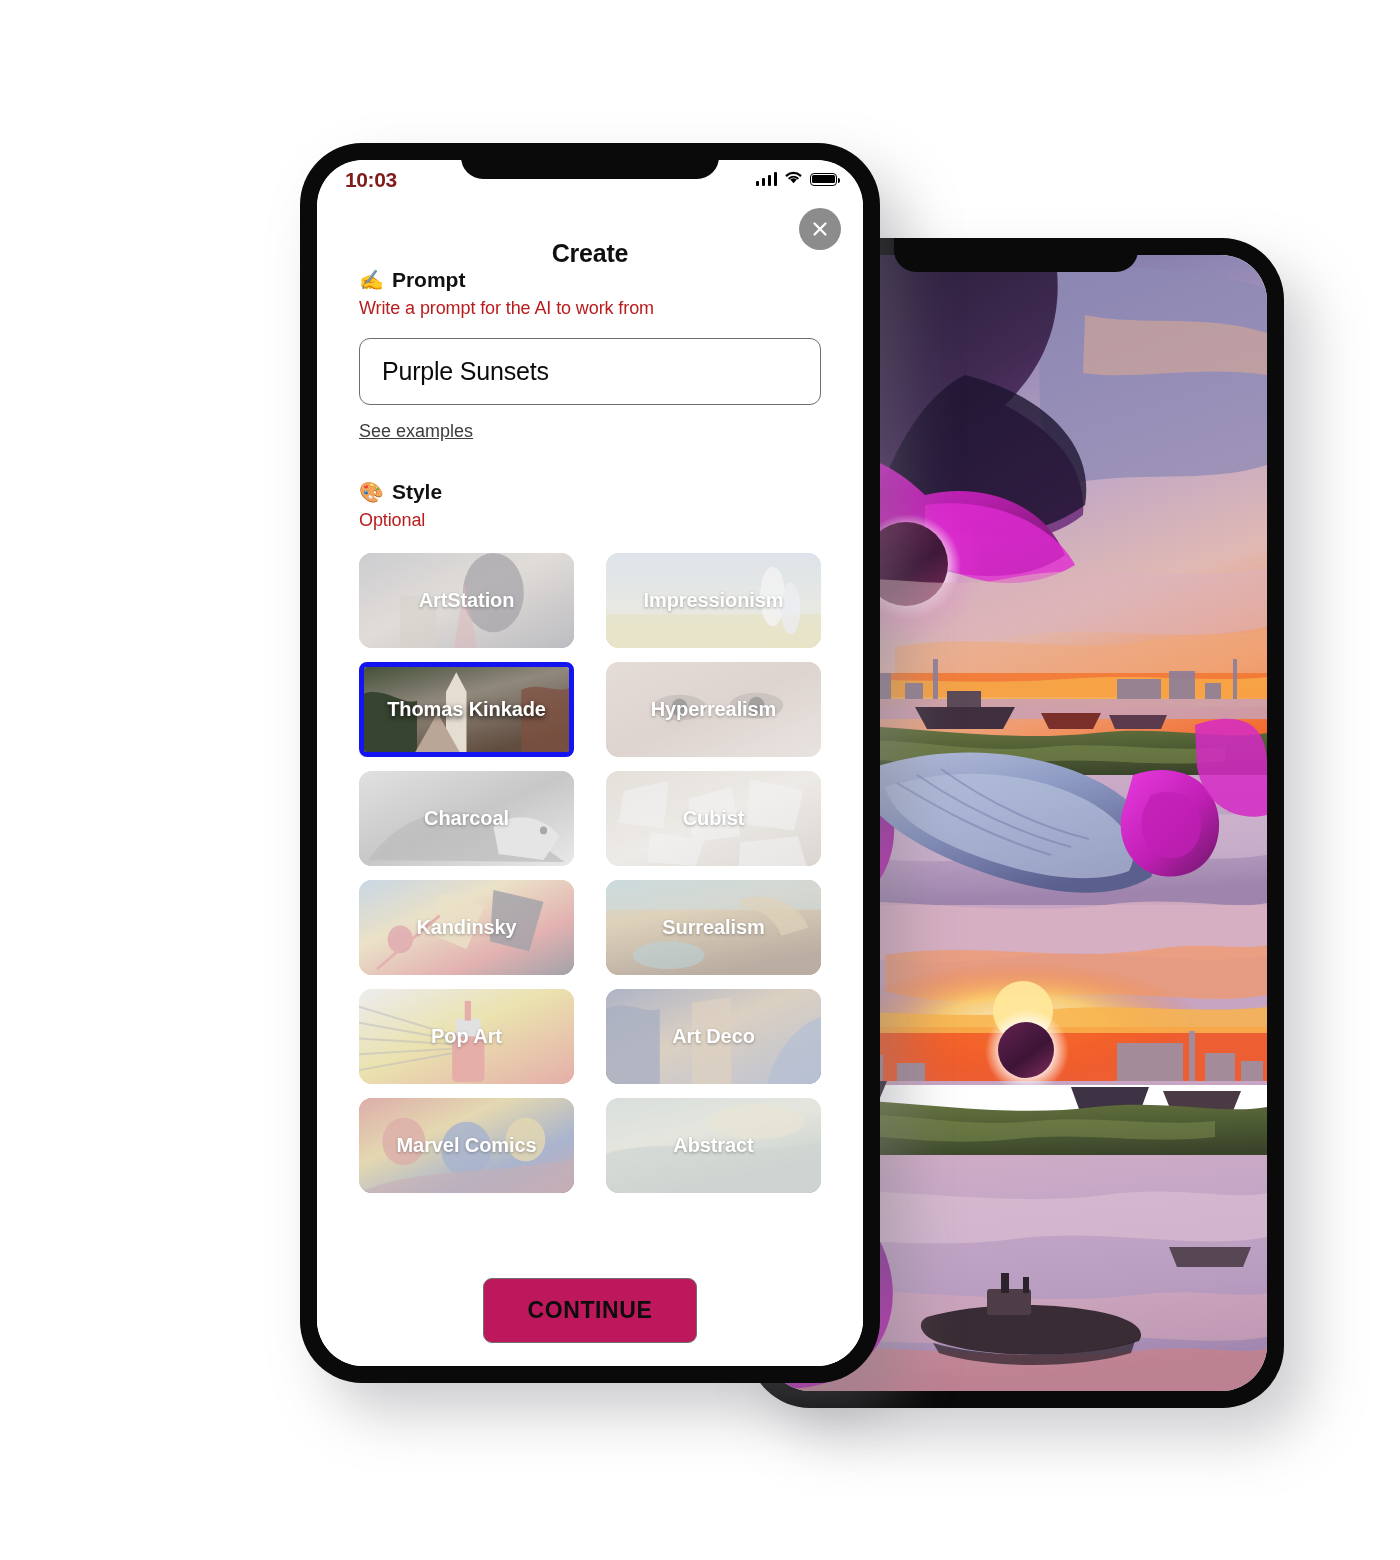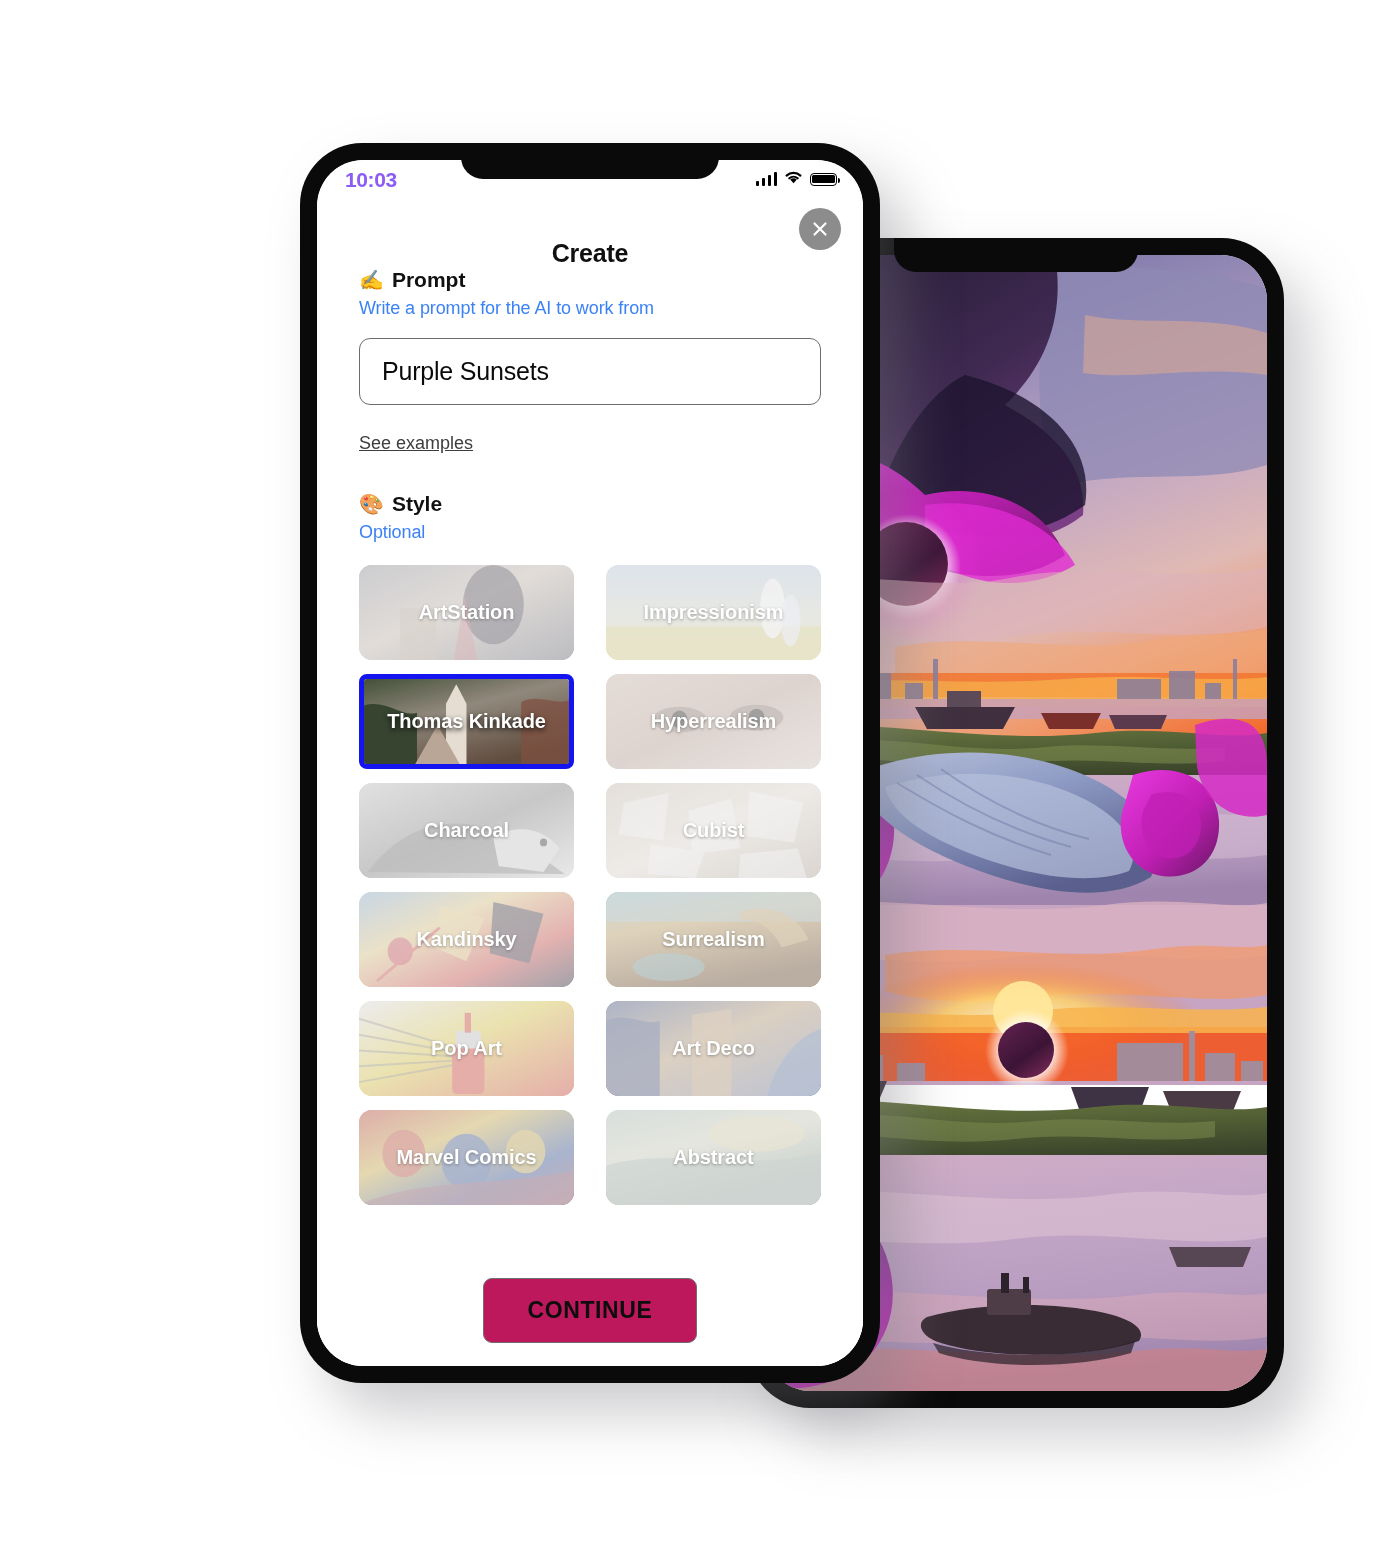--- a/index.html
+++ b/index.html
@@ -66,21 +66,21 @@
     display: flex;
     align-items: center;
     justify-content: space-between;
     padding: 0 26px 0 28px;
     z-index: 45;
     box-sizing: border-box;
   }
   .status-time {
     font-size: 21px;
     font-weight: bold;
-    color: #8b5cf6;
+    color: #7f1d1d;
     letter-spacing: -0.4px;
     line-height: 1;
     margin-top: 2px;
   }
   .status-icons {
     display: flex;
     align-items: center;
     gap: 7px;
     margin-top: 2px;
   }
@@ -153,21 +153,21 @@
     align-items: center;
     gap: 8px;
     font-size: 21px;
     font-weight: bold;
     color: #111;
     line-height: 1.1;
   }
   .sec-emoji { font-size: 20px; line-height:1; }
   .sec-sub {
     font-size: 18px;
-    color: #3b82f6;
+    color: #b91c1c;
     margin-top: 7px;
     letter-spacing: -0.1px;
   }
   .prompt-input {
     margin-top: 19px;
     height: 67px;
     border: 1.6px solid #6d6d6d;
     border-radius: 11px;
     display: flex;
     align-items: center;
@@ -175,21 +175,21 @@
     box-sizing: border-box;
     background: #fff;
   }
   .prompt-value {
     font-size: 25px;
     color: #0b0b0b;
     letter-spacing: -0.2px;
   }
   .see-examples {
     display: inline-block;
-    margin-top: 28px;
+    margin-top: 16px;
     font-size: 18px;
     color: #3d3d3d;
     text-decoration: underline;
   }
   .style-head { margin-top: 38px; }
 
   .style-grid {
     margin-top: 22px;
     display: grid;
     grid-template-columns: 1fr 1fr;

